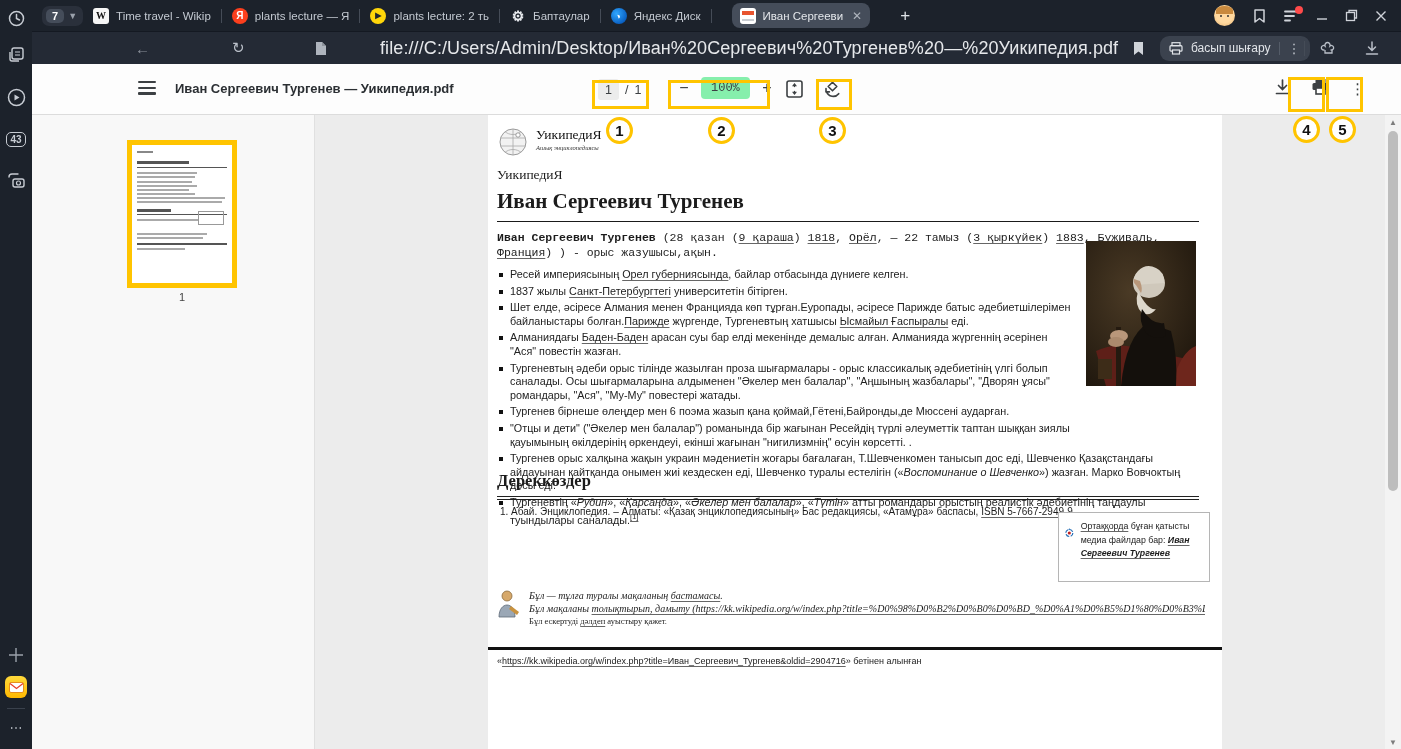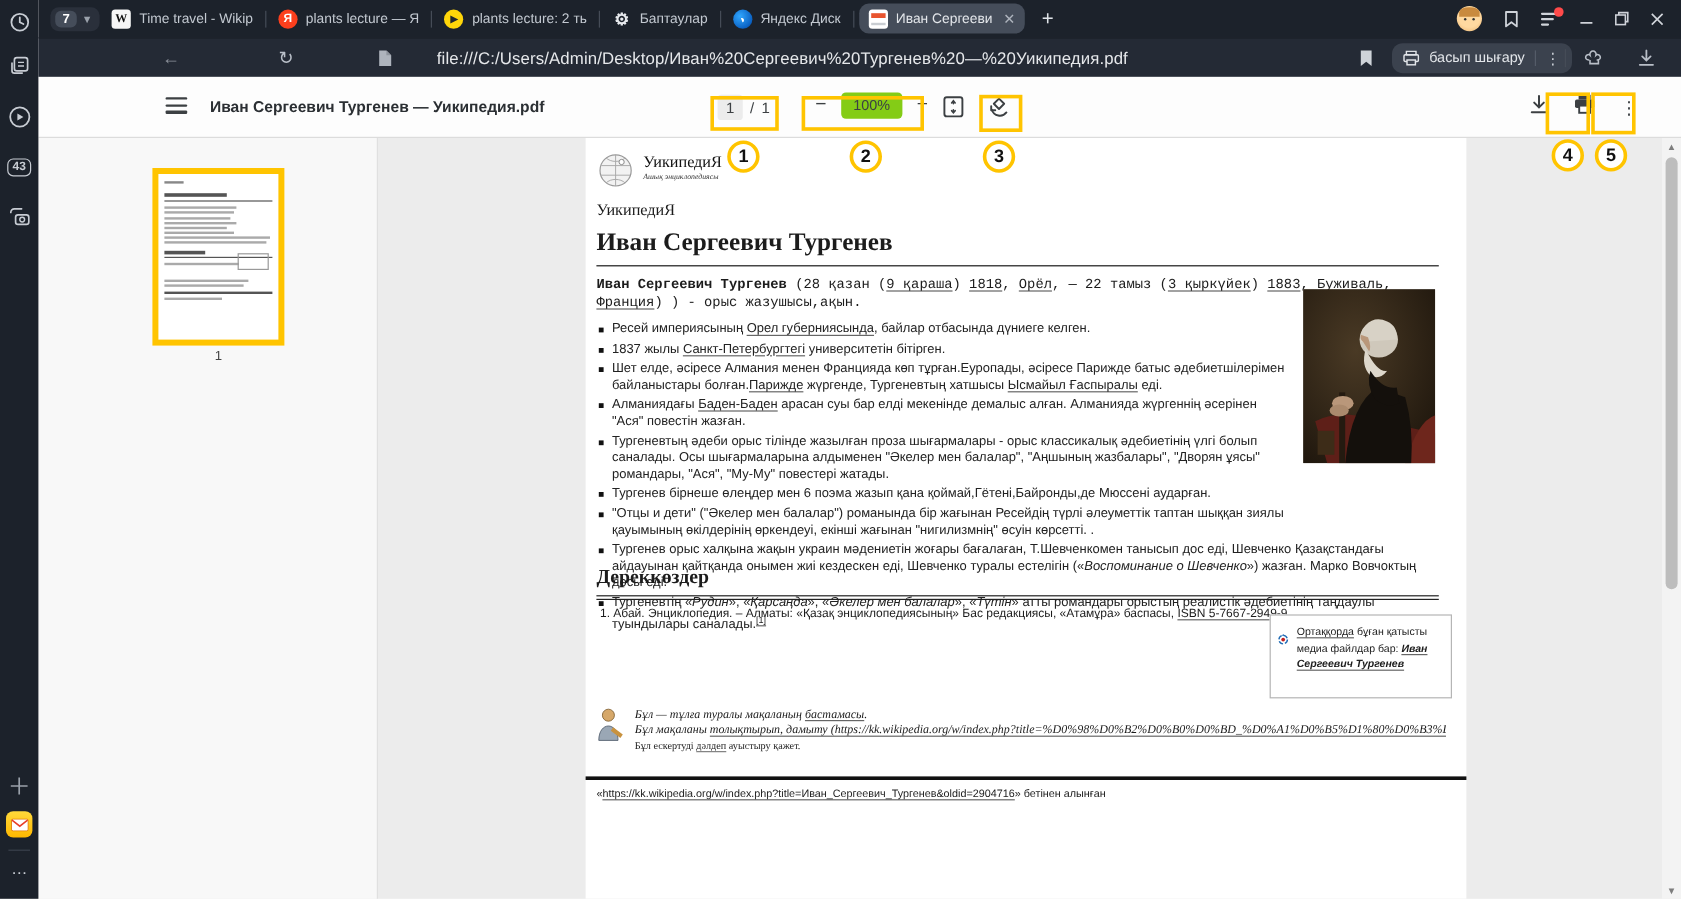--- a/index.html
+++ b/index.html
@@ -17,21 +17,21 @@
 
   
   .tabbar { position:absolute; left:32px; top:0; width:1369px; height:31px; background:#1c222b; display:flex; align-items:center; color:#dde0e5; z-index:4; }
   .tab-counter { display:flex; align-items:center; gap:4px; margin-left:10px; padding:3px 6px 3px 4px; border-radius:7px; background:#2a303b; }
   .tab-counter .cnt { background:#454d5a; color:#fff; border-radius:5px; font-size:11px; font-weight:bold; padding:1px 6px; }
   .tab-counter .chev { color:#9aa1ab; font-size:9px; }
   .tab { display:flex; align-items:center; gap:7px; height:31px; padding:0 10px; max-width:152px; min-width:0; font-size:11.5px; white-space:nowrap; }
   .tab .lbl { overflow:hidden; text-overflow:clip; max-width:104px; color:#e3e6ea; }
   .tab.dim .lbl { color:#c3c9d1; }
   .tab-sep { width:1px; height:14px; background:#454c57; flex:none; }
-  .tab.active { background:#454d5a; border-radius:8px; height:25px; margin:0 4px; padding:0 8px; }
+  .tab.active { background:#454d5a; border-radius:8px; height:25px; margin:0 20px; padding:0 8px; }
   .fav { width:16px; height:16px; flex:none; display:flex; align-items:center; justify-content:center; border-radius:50%; font-size:10px; font-weight:bold; }
   .fav.wiki { background:#f6f6f6; color:#111; border-radius:3px; font-family:"Liberation Serif",serif; }
   .fav.yand { background:#fc3f1d; color:#fff; }
   .fav.yt   { background:#ffd60a; color:#20262e; font-size:8px; }
   .fav.gear { color:#e7eaee; font-size:14px; }
   .fav.disk { background:radial-gradient(circle at 35% 35%,#30a7ff,#0b62c4 70%,#083e7c); }
   .fav.disk span{ color:#fff; font-size:9px; transform:rotate(-20deg); }
   .fav.idic { color:#e7eaee; font-weight:bold; font-size:10.5px; letter-spacing:.5px; }
   .fav.pdf  { background:#fff; border-radius:3px; position:relative; }
   .fav.pdf i { position:absolute; left:2px; top:3px; right:2px; height:4px; background:#e8542f; }
@@ -45,39 +45,39 @@
   .winbtn { color:#cfd3d9; display:flex; align-items:center; }
   .menu-dot { position:relative; }
   .menu-dot .dot { position:absolute; right:-4px; top:-4px; width:8px; height:8px; border-radius:50%; background:#ff4a4a; }
 
   
   .addressbar { position:absolute; left:32px; top:31px; width:1369px; height:33px; background:#242a35; border-top:1px solid #141922; display:flex; align-items:center; color:#e6e8eb; z-index:4; }
   .addr-ic { color:#b9bfc8; display:flex; align-items:center; justify-content:center; }
   .back { position:absolute; left:103px; font-size:15px; color:#8b919b; }
   .reload { position:absolute; left:200px; font-size:15px; }
   .page-ic { position:absolute; left:282px; }
-  .url { position:absolute; left:332px; font-size:14px; letter-spacing:.1px; white-space:nowrap; }
+  .url { position:absolute; left:348px; font-size:18px; letter-spacing:.1px; white-space:nowrap; }
   .bk-ic { position:absolute; left:1100px; }
   .print-pill { position:absolute; left:1128px; display:flex; align-items:center; gap:8px; background:#3b424e; border-radius:9px; height:25px; padding:0 9px; font-size:12px; color:#e2e5e9; }
   .print-pill .psep { width:1px; height:13px; background:#545c68; }
   .print-pill .kebab { font-size:13px; color:#c6cbd2; }
   .addr-sep { position:absolute; left:1272px; width:1px; height:15px; background:#454c57; }
   .collections { position:absolute; left:1288px; }
   .dl-addr { position:absolute; left:1333px; }
 
   
   .pdftoolbar { position:absolute; left:32px; top:64px; width:1369px; height:51px; background:#fdfdfd; border-bottom:1px solid #dcdcdc; z-index:3; }
   .pdftoolbar .hamb { position:absolute; left:106px; top:17px; width:18px; height:14px; }
   .hamb i { display:block; height:2.4px; background:#3c4043; margin-bottom:3.2px; border-radius:1px; }
   .pdf-title { position:absolute; left:143px; top:17px; font-size:13px; font-weight:bold; color:#2b2f33; }
   .pagebox { position:absolute; left:566px; top:15px; display:flex; align-items:center; gap:6px; font-size:12.5px; color:#3c4043; }
   .pagebox .cur { background:#ececec; border-radius:3px; min-width:21px; height:21px; display:flex; align-items:center; justify-content:center; }
   .zoomctl { position:absolute; left:645px; top:13px; display:flex; align-items:center; gap:10px; color:#3c4043; }
   .zoomctl .minus,.zoomctl .plus { font-size:16px; width:14px; text-align:center; }
-  .zoomctl .zl { background:#84cc16; border-radius:4px; font-size:12px; padding:4px 10px; }
+  .zoomctl .zl { background:#86efac; border-radius:4px; font-size:12px; padding:4px 10px;font-family:Liberation Mono, monospace; }
   .fit-ic { position:absolute; left:753px; top:15px; }
   .rot-ic { position:absolute; left:790px; top:15px; }
   .tb-right { position:absolute; right:36px; top:14px; display:flex; align-items:center; gap:20px; color:#3c4043; }
   .tb-kebab { font-size:15px; color:#3c4043; }
 
   
   .content { position:absolute; left:32px; top:115px; width:1369px; height:634px; background:#ececec; }
   .thumb-panel { position:absolute; left:0; top:0; width:283px; height:634px; background:#f8f8f8; border-right:1px solid #e0e0e0; }
   .thumb-frame { position:absolute; left:95px; top:25px; width:110px; height:148px; border:5px solid #ffc400; background:#fff; overflow:hidden; }
   .thumb-page-label { position:absolute; left:95px; top:176px; width:110px; text-align:center; font-size:11px; color:#444; }

